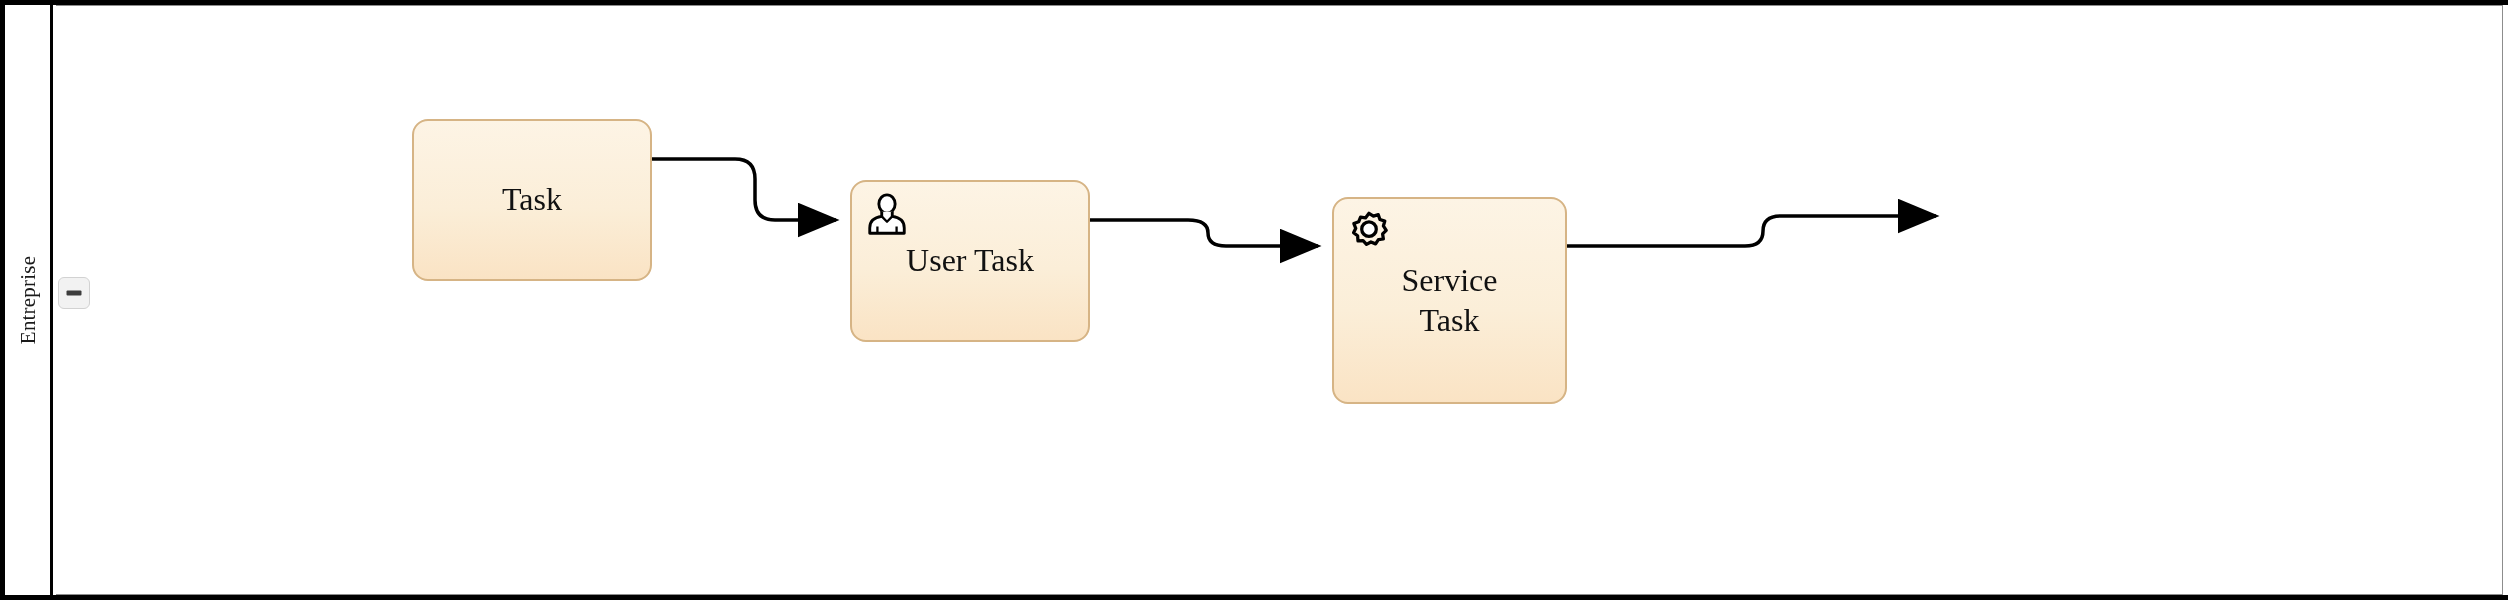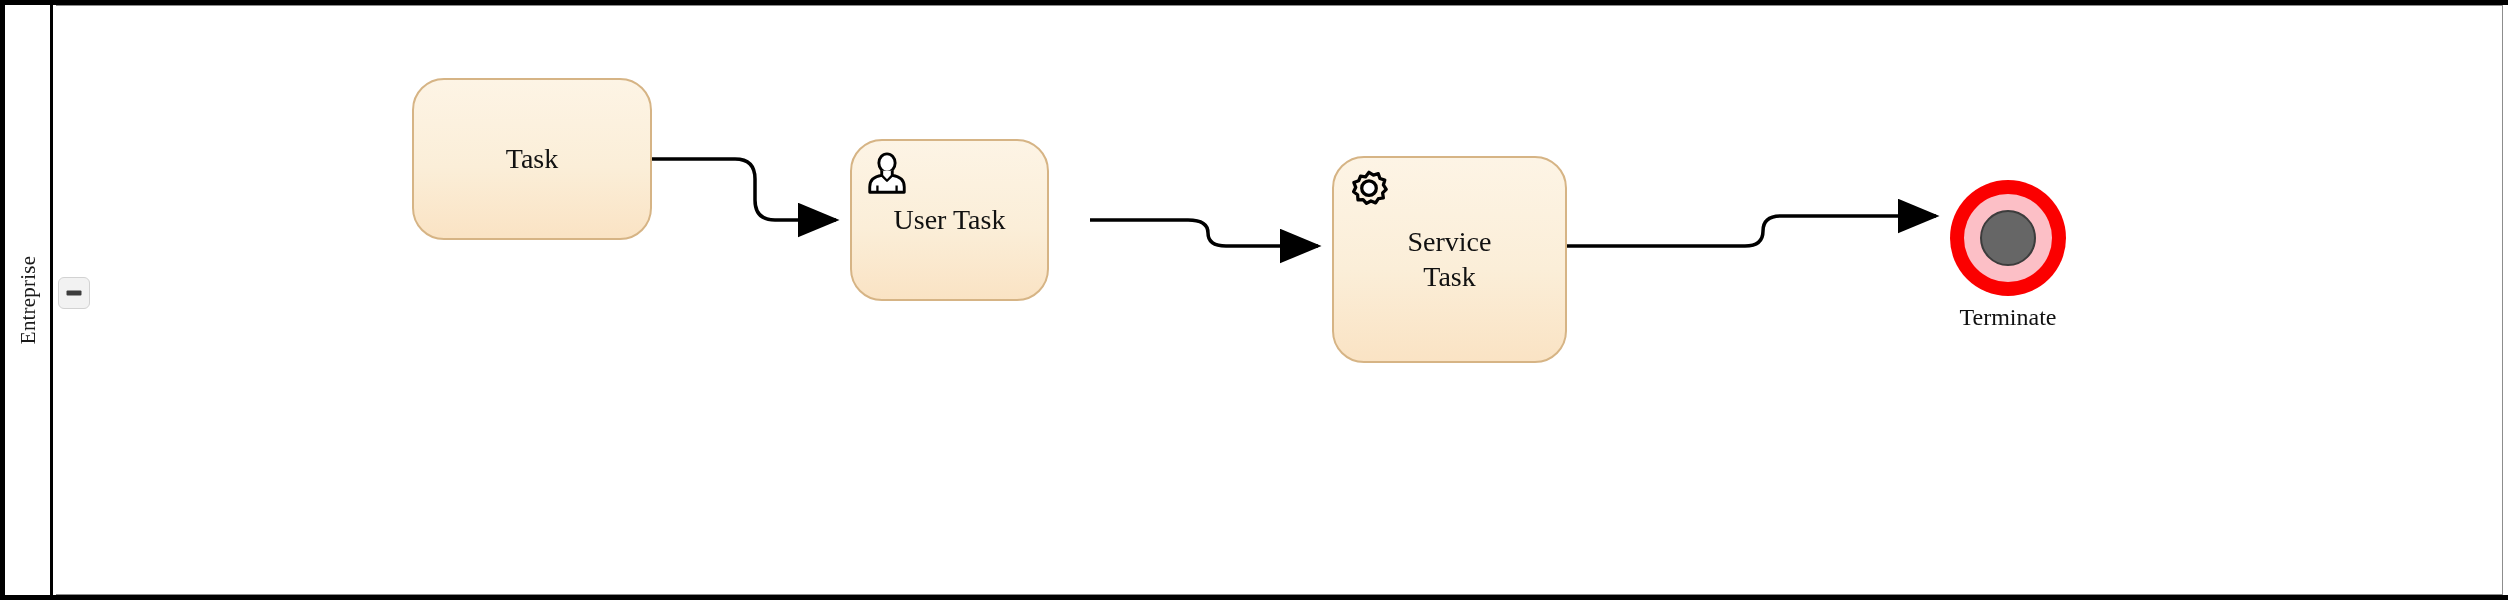--- a/index.html
+++ b/index.html
@@ -109,31 +109,32 @@
     border-radius: 1px;
     background: #3d3d3d;
   }
 
   
   .node { position: absolute; }
 
   
   .task-box {
     border: 2px solid #d6b485;
-    border-radius: 32px;
+    border-radius: 16px;
     background: linear-gradient(180deg, #fdf4e5 0%, #fbeed8 55%, #fae3c4 100%);
     box-sizing: border-box;
     display: flex;
     align-items: center;
     justify-content: center;
     text-align: center;
     color: #111111;
-    font-size: 28px;
+    font-size: 32px;
     line-height: 1.24;
     cursor: pointer;
+    margin-top: 41px;
   }
   .task-label { padding: 0 12px; white-space: pre-line; }
 
   .task-icon {
     position: absolute;
     left: 12px;
     top: 10px;
     width: 46px;
     height: 46px;
     pointer-events: none;
@@ -233,21 +234,21 @@
 
     <path d="M 1090,220 L 1188,220 Q 1208,220 1208,233 Q 1208,246 1226,246 L 1318,246" fill="none" stroke="#000000" stroke-width="3.5" marker-end="url(#arrow)"></path>
     <path d="M 1567,246 L 1745,246 Q 1763,246 1763,231 Q 1763,216 1781,216 L 1936,216" fill="none" stroke="#000000" stroke-width="3.5" marker-end="url(#arrow)"></path>
   </svg>
 
 
   <div class="node task-box" id="n-task" style="left:412px; top:78px; width:240px; height:162px;">
     <span class="task-label">Task</span>
   </div>
 
-  <div class="node task-box" id="n-user-task" style="left:850px; top:139px; width:199px; height:162px;">
+  <div class="node task-box" id="n-user-task" style="left:850px; top:139px; width:240px; height:162px;">
     <svg class="task-icon" viewBox="0 0 48 48" xmlns="http://www.w3.org/2000/svg">
 
       <ellipse cx="24" cy="12.5" rx="8.5" ry="9.5" fill="#ffffff" stroke="#000000" stroke-width="3"></ellipse>
 
       <path d="M18.5,20.5 L18.5,25.5 C11,26.5 6,30.5 6,37.5 L6,43 L42,43 L42,37.5
                C42,30.5 37,26.5 29.5,25.5 L29.5,20.5" fill="#ffffff" stroke="#000000" stroke-width="3" stroke-linejoin="round"></path>
 
       <path d="M18.5,25.5 L24,31 L29.5,25.5" fill="none" stroke="#000000" stroke-width="2.4" stroke-linejoin="round"></path>
 
       <line x1="14" y1="36" x2="14" y2="43" stroke="#000000" stroke-width="2.4"></line>
@@ -264,22 +265,14 @@
                  L38.2,26.0 L39.0,31.3 L33.8,32.0 L30.9,36.4 L26.0,34.4 L21.4,36.9
                  L17.8,33.0 L12.5,33.2 L12.1,27.9 L7.9,24.8 L10.2,20.1 L8.2,15.2
                  L13.2,13.4 L15.2,8.5 L20.3,9.3 Z"></path>
       </g>
       <circle cx="24" cy="21" r="7.6" fill="#ffffff" stroke="#000000" stroke-width="3.4"></circle>
     </svg>
     <span class="task-label">Service
 Task</span>
   </div>
 
-  <div class="node" id="n-terminate" style="left:1950px; top:180px;">
-    <div class="event-terminate">
-      <div class="inner-ring">
-        <div class="core"></div>
-      </div>
-    </div>
-    <div class="event-label" style="top:124px;">Terminate</div>
-  </div>
 
 </div>
 
 </body></html>

